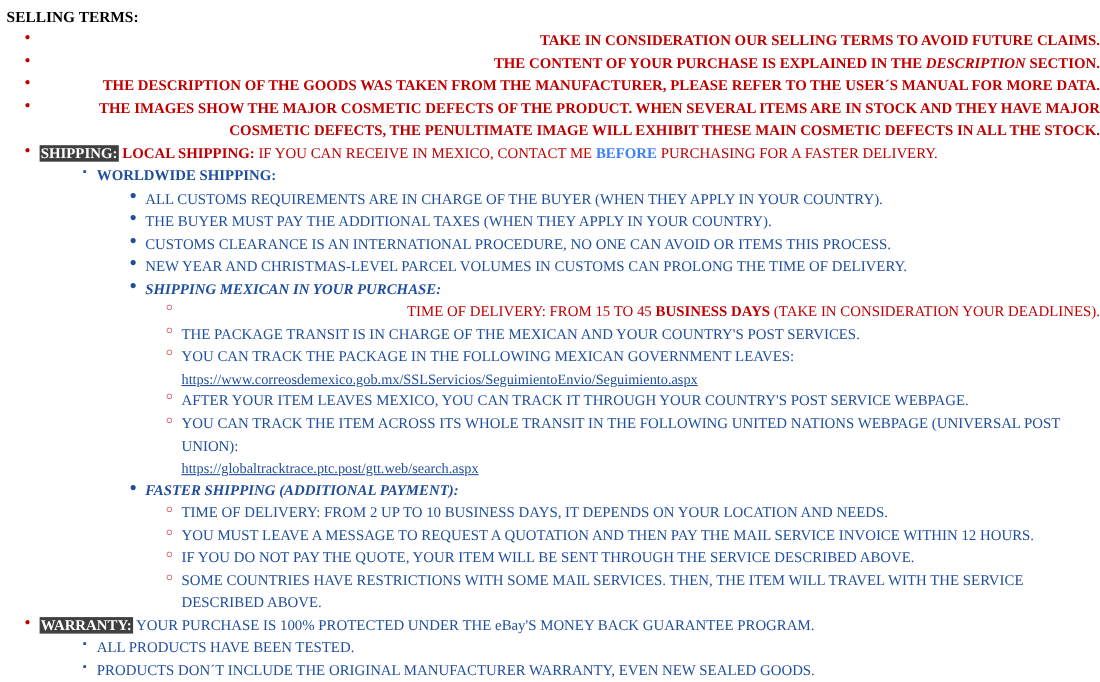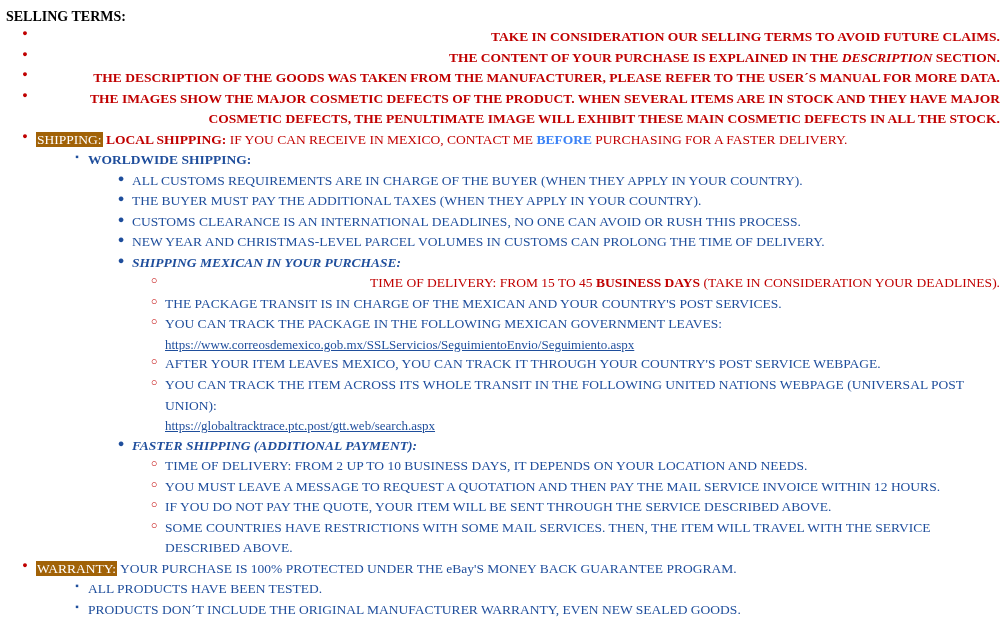--- a/index.html
+++ b/index.html
@@ -55,23 +55,23 @@
     padding-left: 6px;
     line-height: 1.5;
   }
 
   
   .red { color: #c00000; text-align: right; }
   .blue { color: #1f4e9c; }
   .b { font-weight: bold; }
   .i { font-style: italic; }
   .hl {
-    background: #a16207;
+    background: #404040;
     color: #ffffff;
-    font-weight: normal;
+    font-weight: bold;
     padding: 0 1px;
   }
   .url {
     color: #1f4e9c;
     text-decoration: underline;
   }
   .sm { font-size: 13px; }
   .redbold { color: #3b82f6; font-weight: bold; }
 
   .line2 { display: block; text-decoration: underline; }
@@ -116,21 +116,21 @@
   <div class="row lvl3">
     <span class="bullet">●</span>
     <span class="txt blue">ALL CUSTOMS REQUIREMENTS ARE IN CHARGE OF THE BUYER (WHEN THEY APPLY IN YOUR COUNTRY).</span>
   </div>
   <div class="row lvl3">
     <span class="bullet">●</span>
     <span class="txt blue">THE BUYER MUST PAY THE ADDITIONAL TAXES (WHEN THEY APPLY IN YOUR COUNTRY).</span>
   </div>
   <div class="row lvl3">
     <span class="bullet">●</span>
-    <span class="txt blue">CUSTOMS CLEARANCE IS AN INTERNATIONAL DEADLINES, NO ONE CAN AVOID OR RUSH THIS PROCESS.</span>
+    <span class="txt blue">CUSTOMS CLEARANCE IS AN INTERNATIONAL PROCEDURE, NO ONE CAN AVOID OR ITEMS THIS PROCESS.</span>
   </div>
   <div class="row lvl3">
     <span class="bullet">●</span>
     <span class="txt blue">NEW YEAR AND CHRISTMAS-LEVEL PARCEL VOLUMES IN CUSTOMS CAN PROLONG THE TIME OF DELIVERY.</span>
   </div>
 
   <div class="row lvl3">
     <span class="bullet">●</span>
     <span class="txt blue b i">SHIPPING MEXICAN IN YOUR PURCHASE:</span>
   </div>

